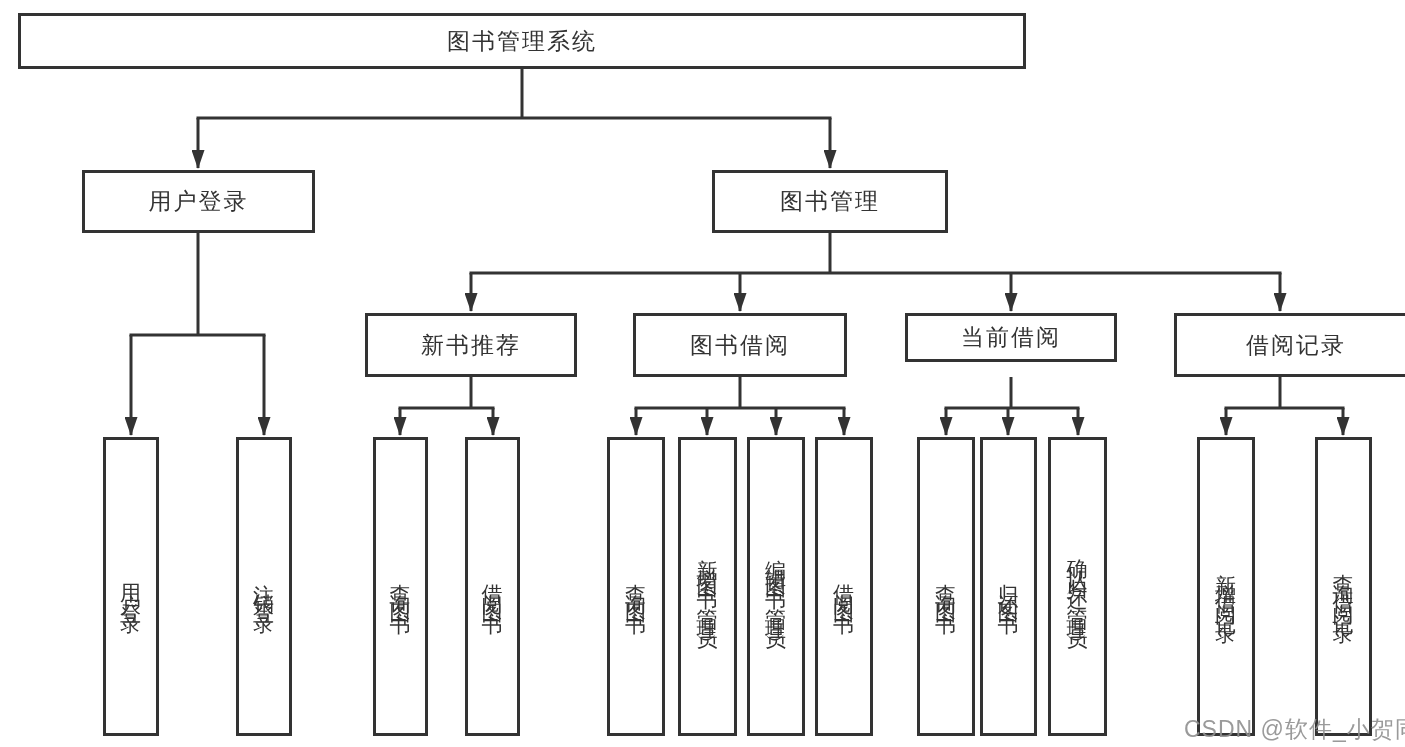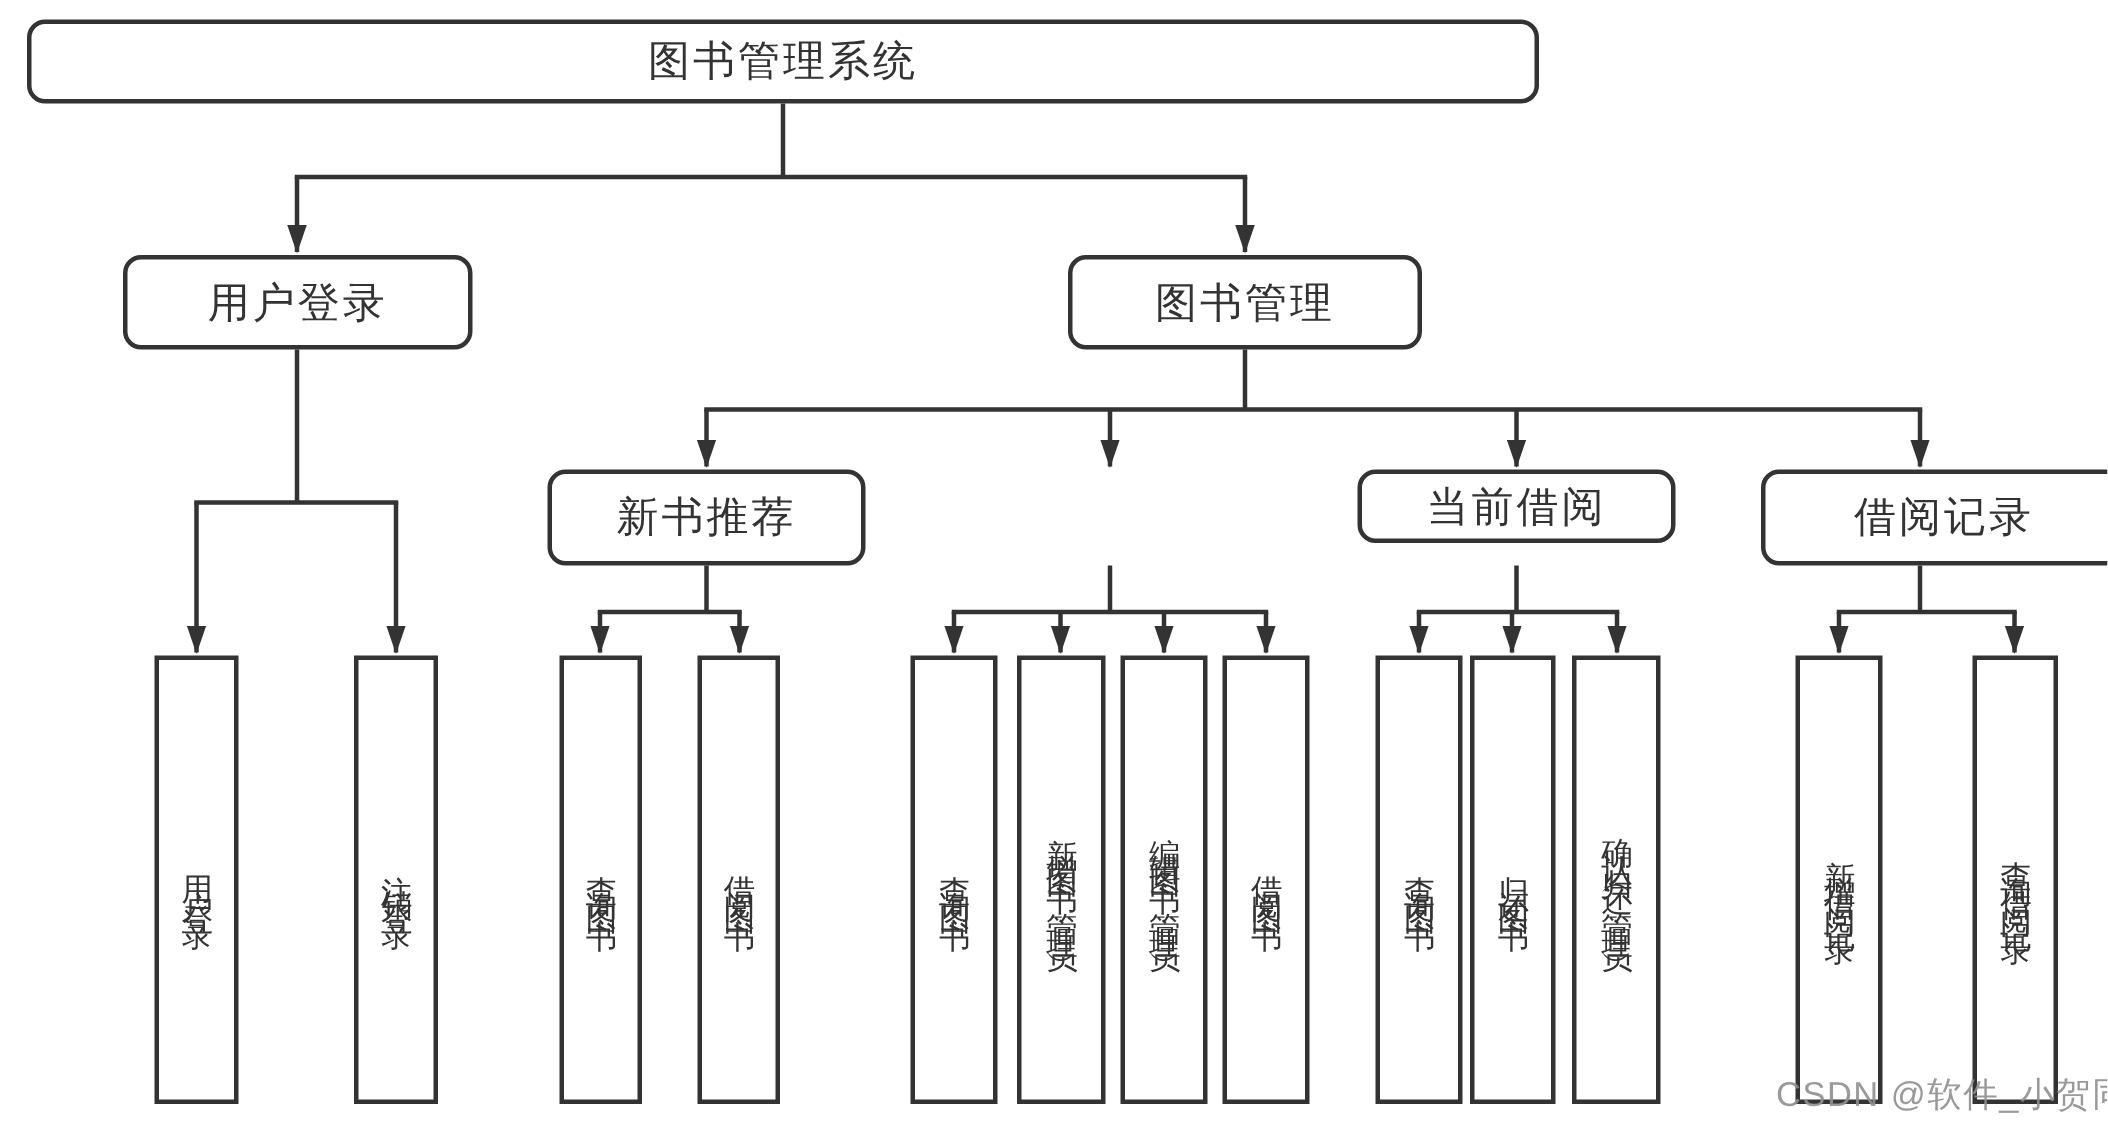--- a/index.html
+++ b/index.html
@@ -20,25 +20,24 @@
   .node {
     position: absolute;
     box-sizing: border-box;
     border: 3px solid #333333;
     background: #ffffff;
     display: flex;
     align-items: center;
     justify-content: center;
   }
   .hbox {
-    font-size: 28px;
+    font-size: 23px;
     letter-spacing: 2px;
     line-height: 1;
     white-space: nowrap;
-    border-radius: 12px;
   }
   .leaf span {
     writing-mode: vertical-rl;
     text-orientation: mixed;
     font-size: 21px;
     letter-spacing: 10px;
     line-height: 1;
   }
   .watermark {
     position: absolute;
@@ -105,20 +104,21 @@
       <path d="M1343,408 V435" marker-end="url(#ah)"></path>
     </g>
   </svg>
 
   <div class="node hbox" style="left:18px;top:13px;width:1008px;height:56px">图书管理系统</div>
 
   <div class="node hbox" style="left:82px;top:170px;width:233px;height:63px">用户登录</div>
   <div class="node hbox" style="left:365px;top:313px;width:212px;height:64px">新书推荐</div>
 
   <div class="node hbox" style="left:712px;top:170px;width:236px;height:63px">图书管理</div>
+  <div class="node hbox" style="left:633px;top:313px;width:214px;height:64px">图书借阅</div>
   <div class="node hbox" style="left:905px;top:313px;width:212px;height:49px">当前借阅</div>
   <div class="node hbox" style="left:1174px;top:313px;width:244px;height:64px">借阅记录</div>
 
   <div class="node leaf" style="left:103px;top:437px;width:56px;height:299px">
     <span>用户登录</span>
   </div>
   <div class="node leaf" style="left:236px;top:437px;width:56px;height:299px">
     <span>注销登录</span>
   </div>
 

